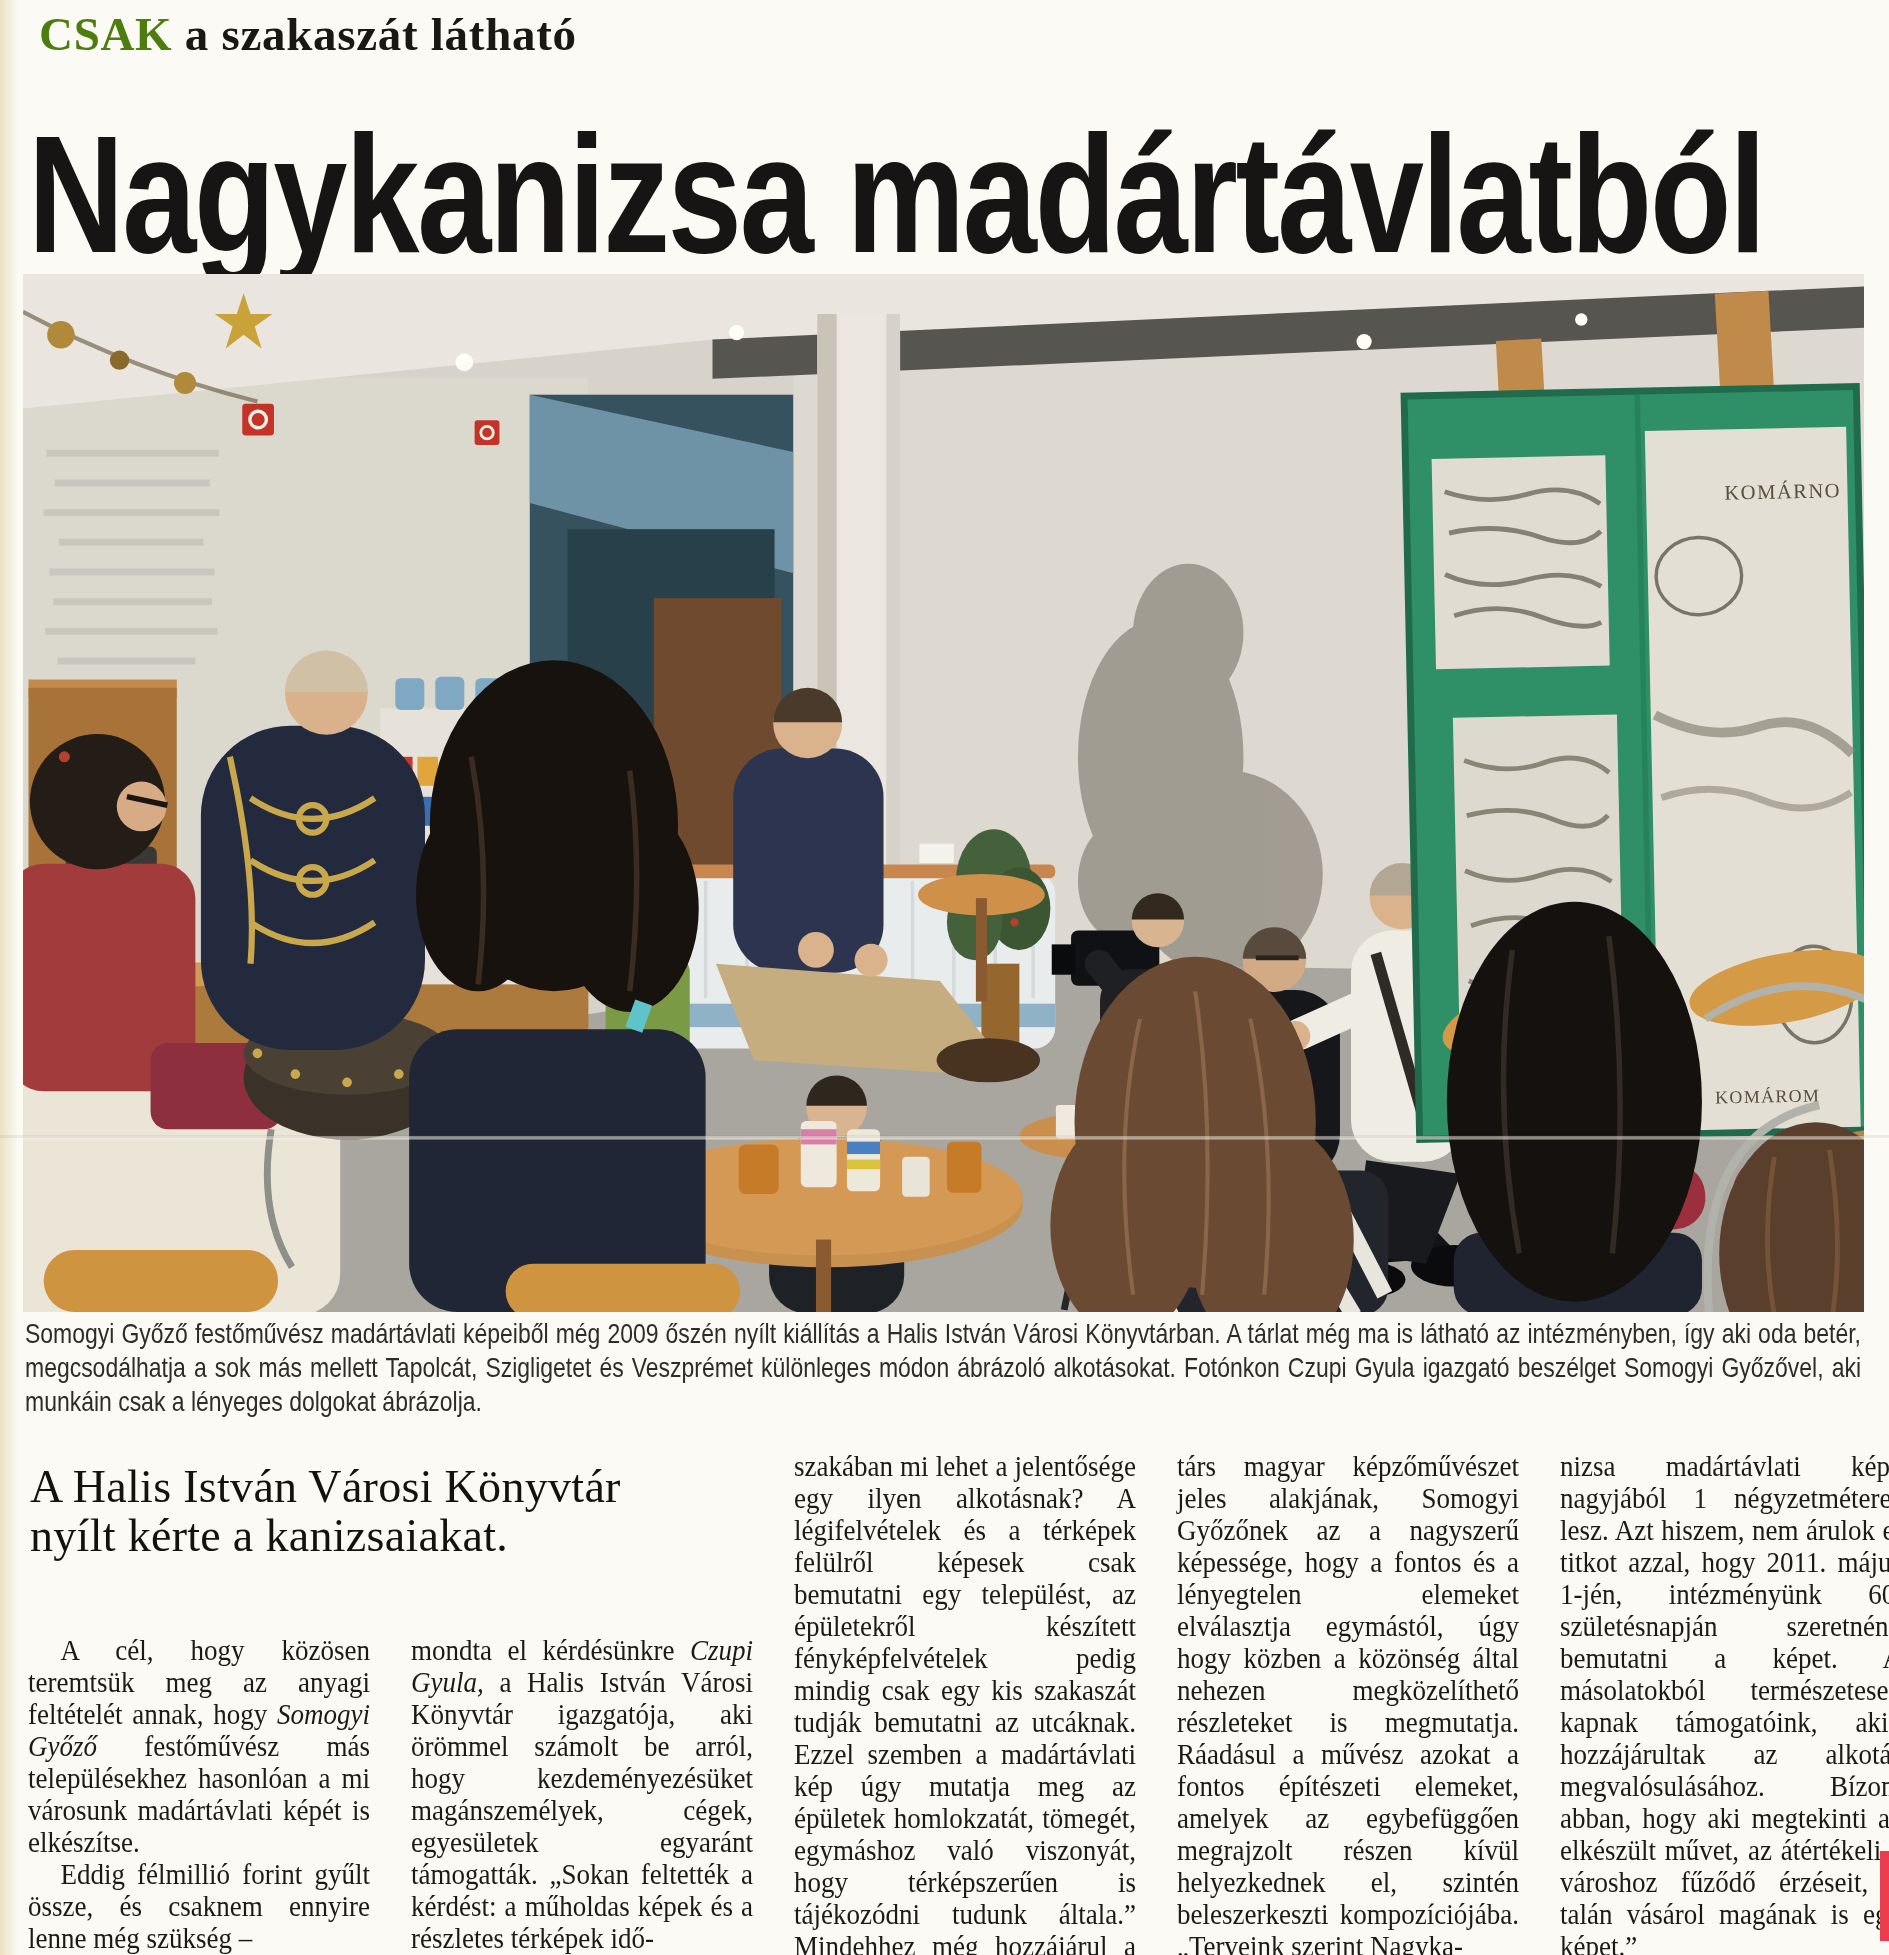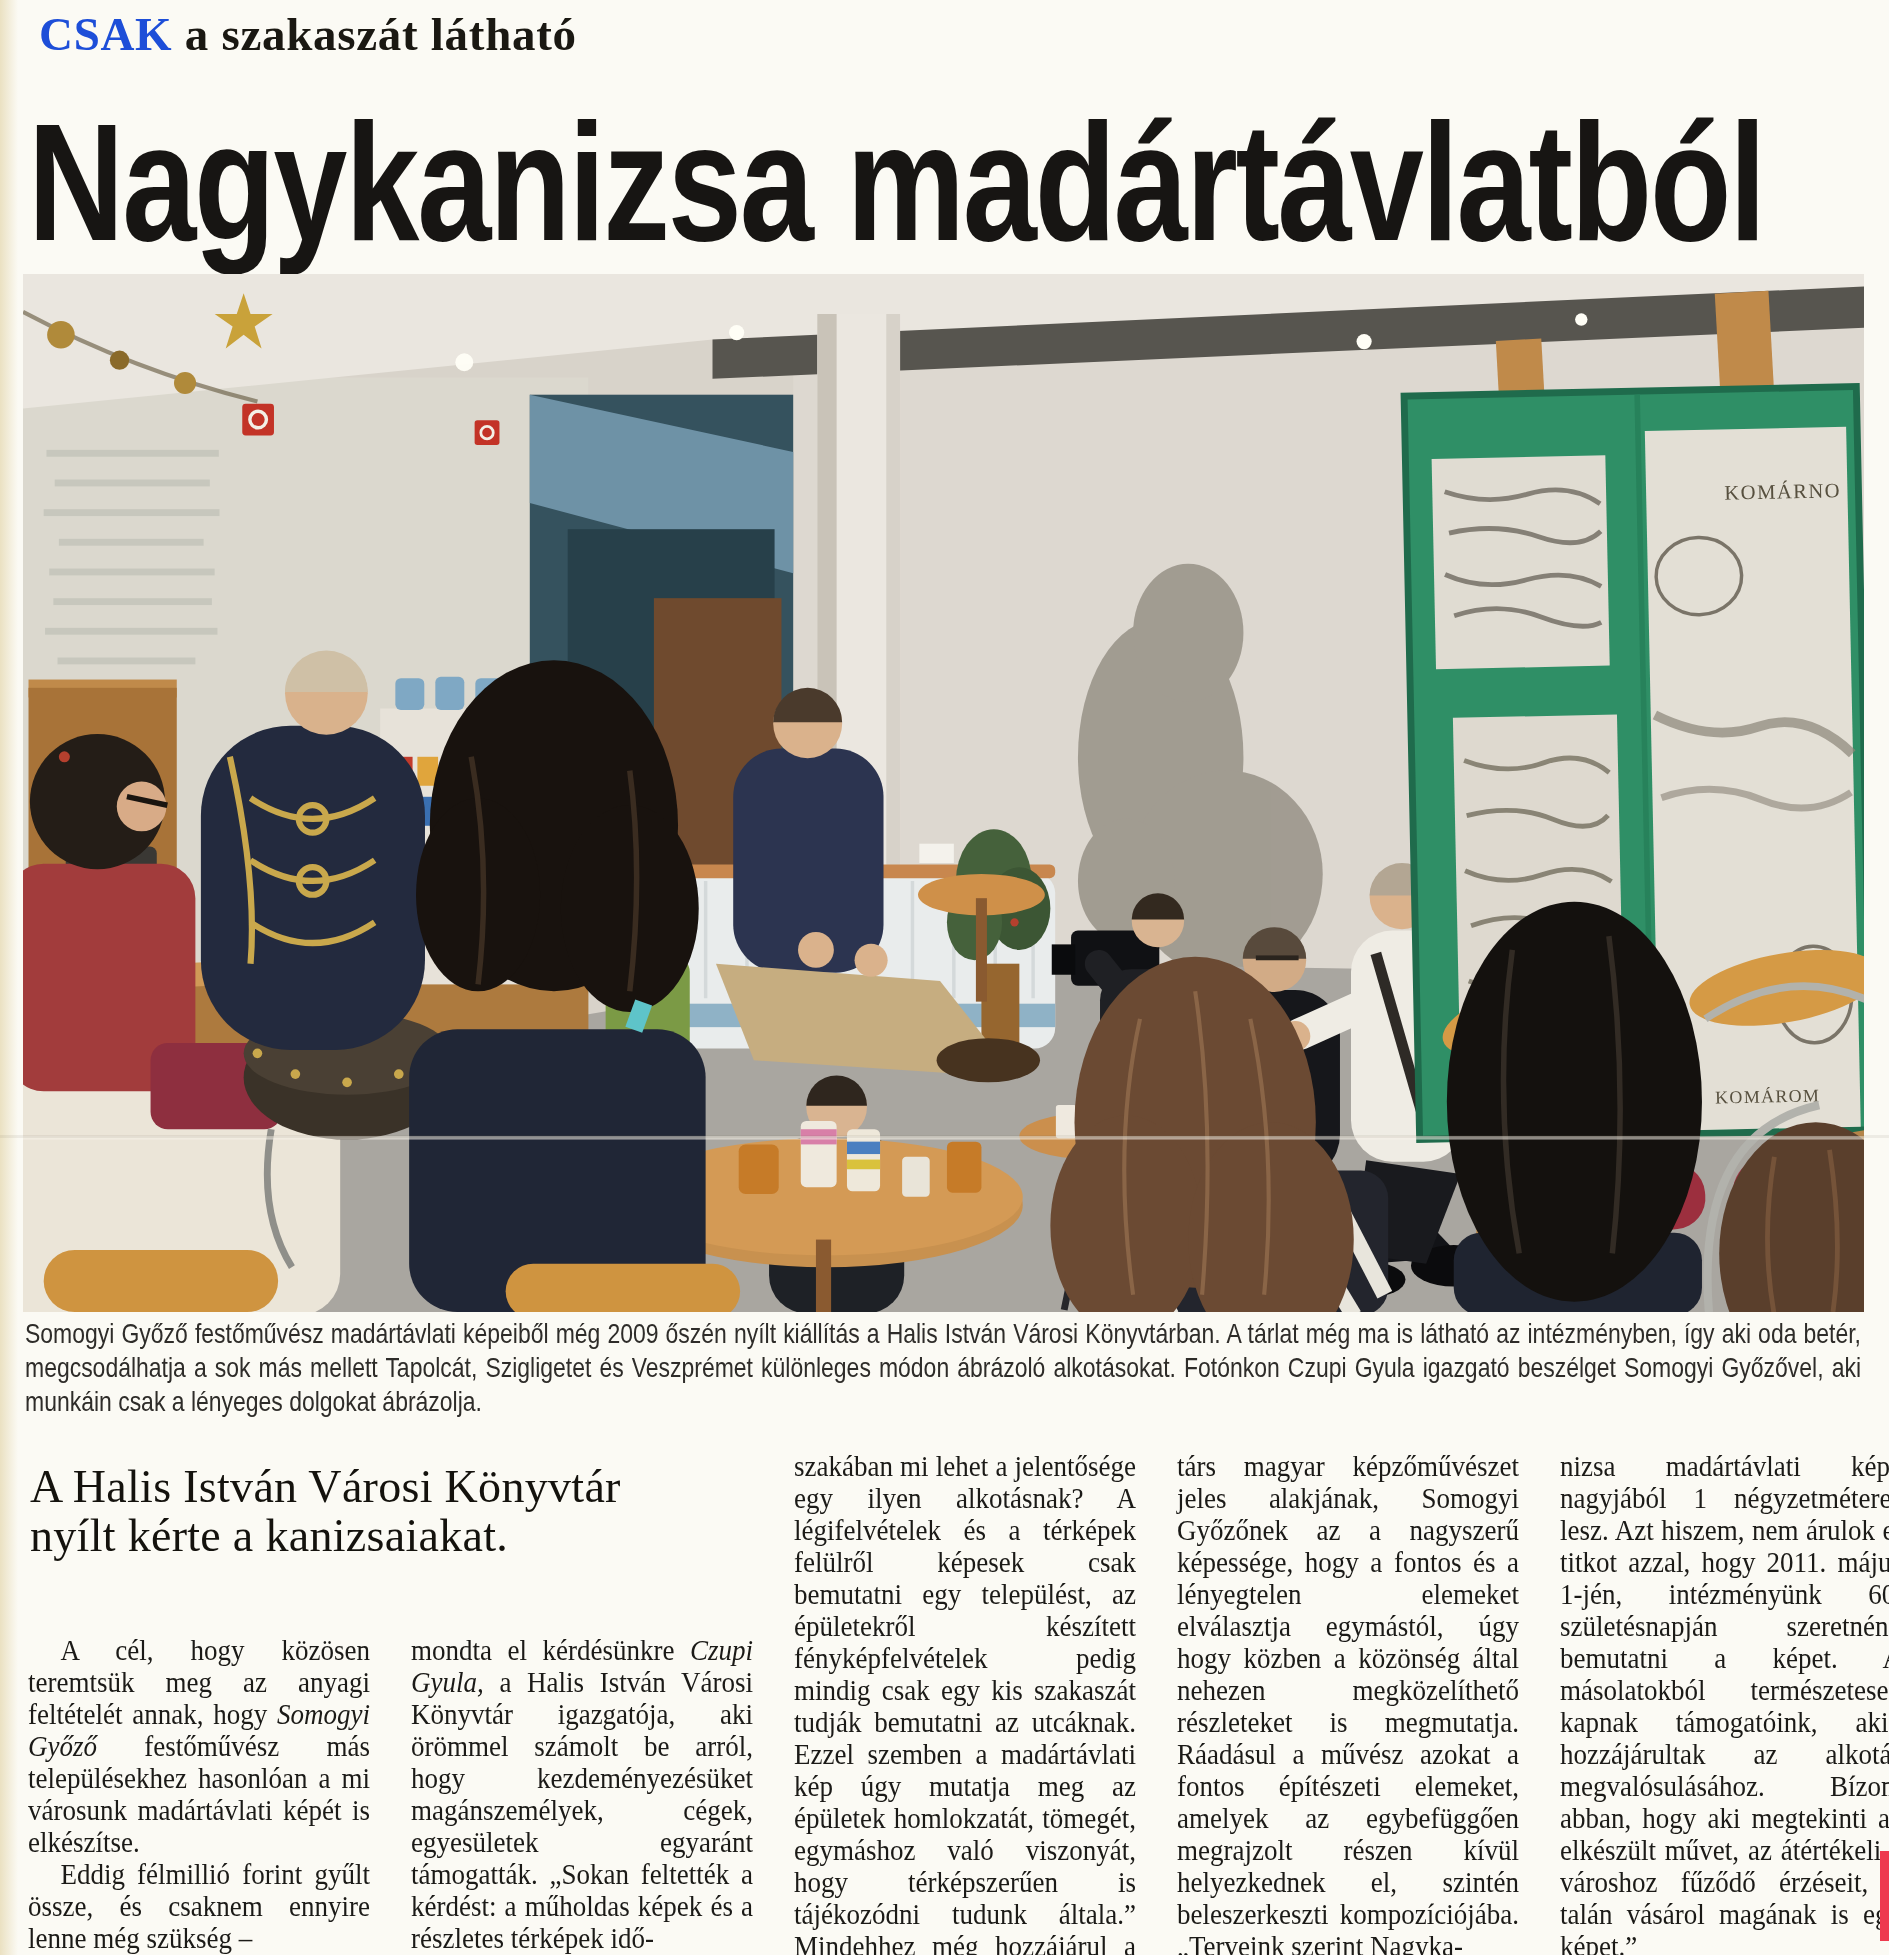--- a/index.html
+++ b/index.html
@@ -17,22 +17,22 @@
   }
   .page-fold {
     position:absolute; left:0; top:1135px; width:100%; height:2.8px;
     background:rgba(120,110,90,.10);
   }
   .kicker {
     position:absolute; left:39px; top:6.9px;
     font-size:47px; font-weight:bold; letter-spacing:0.7px;
     color:#1a1812; white-space:nowrap;
   }
-  .kicker .hl { color:#1d4ed8; }
-  .headline-wrap { position:absolute; left:0; top:116px; width:1683px; height:165px; }
+  .kicker .hl { color:#4d7c0f; }
+  .headline-wrap { position:absolute; left:0; top:128px; width:1683px; height:165px; }
   .photo-frame {
     position:absolute; left:23.4px; top:274px; width:1841px; height:1038px;
     overflow:hidden; background:#cfcac2;
   }
   .photo-frame svg { display:block; width:100%; height:100%; }
   .caption {
     position:absolute; left:25px; top:1317px; width:2239px;
     font-family:"Liberation Sans", sans-serif;
     font-size:28px; line-height:34px; font-weight:400;
     color:#2e2c29;

